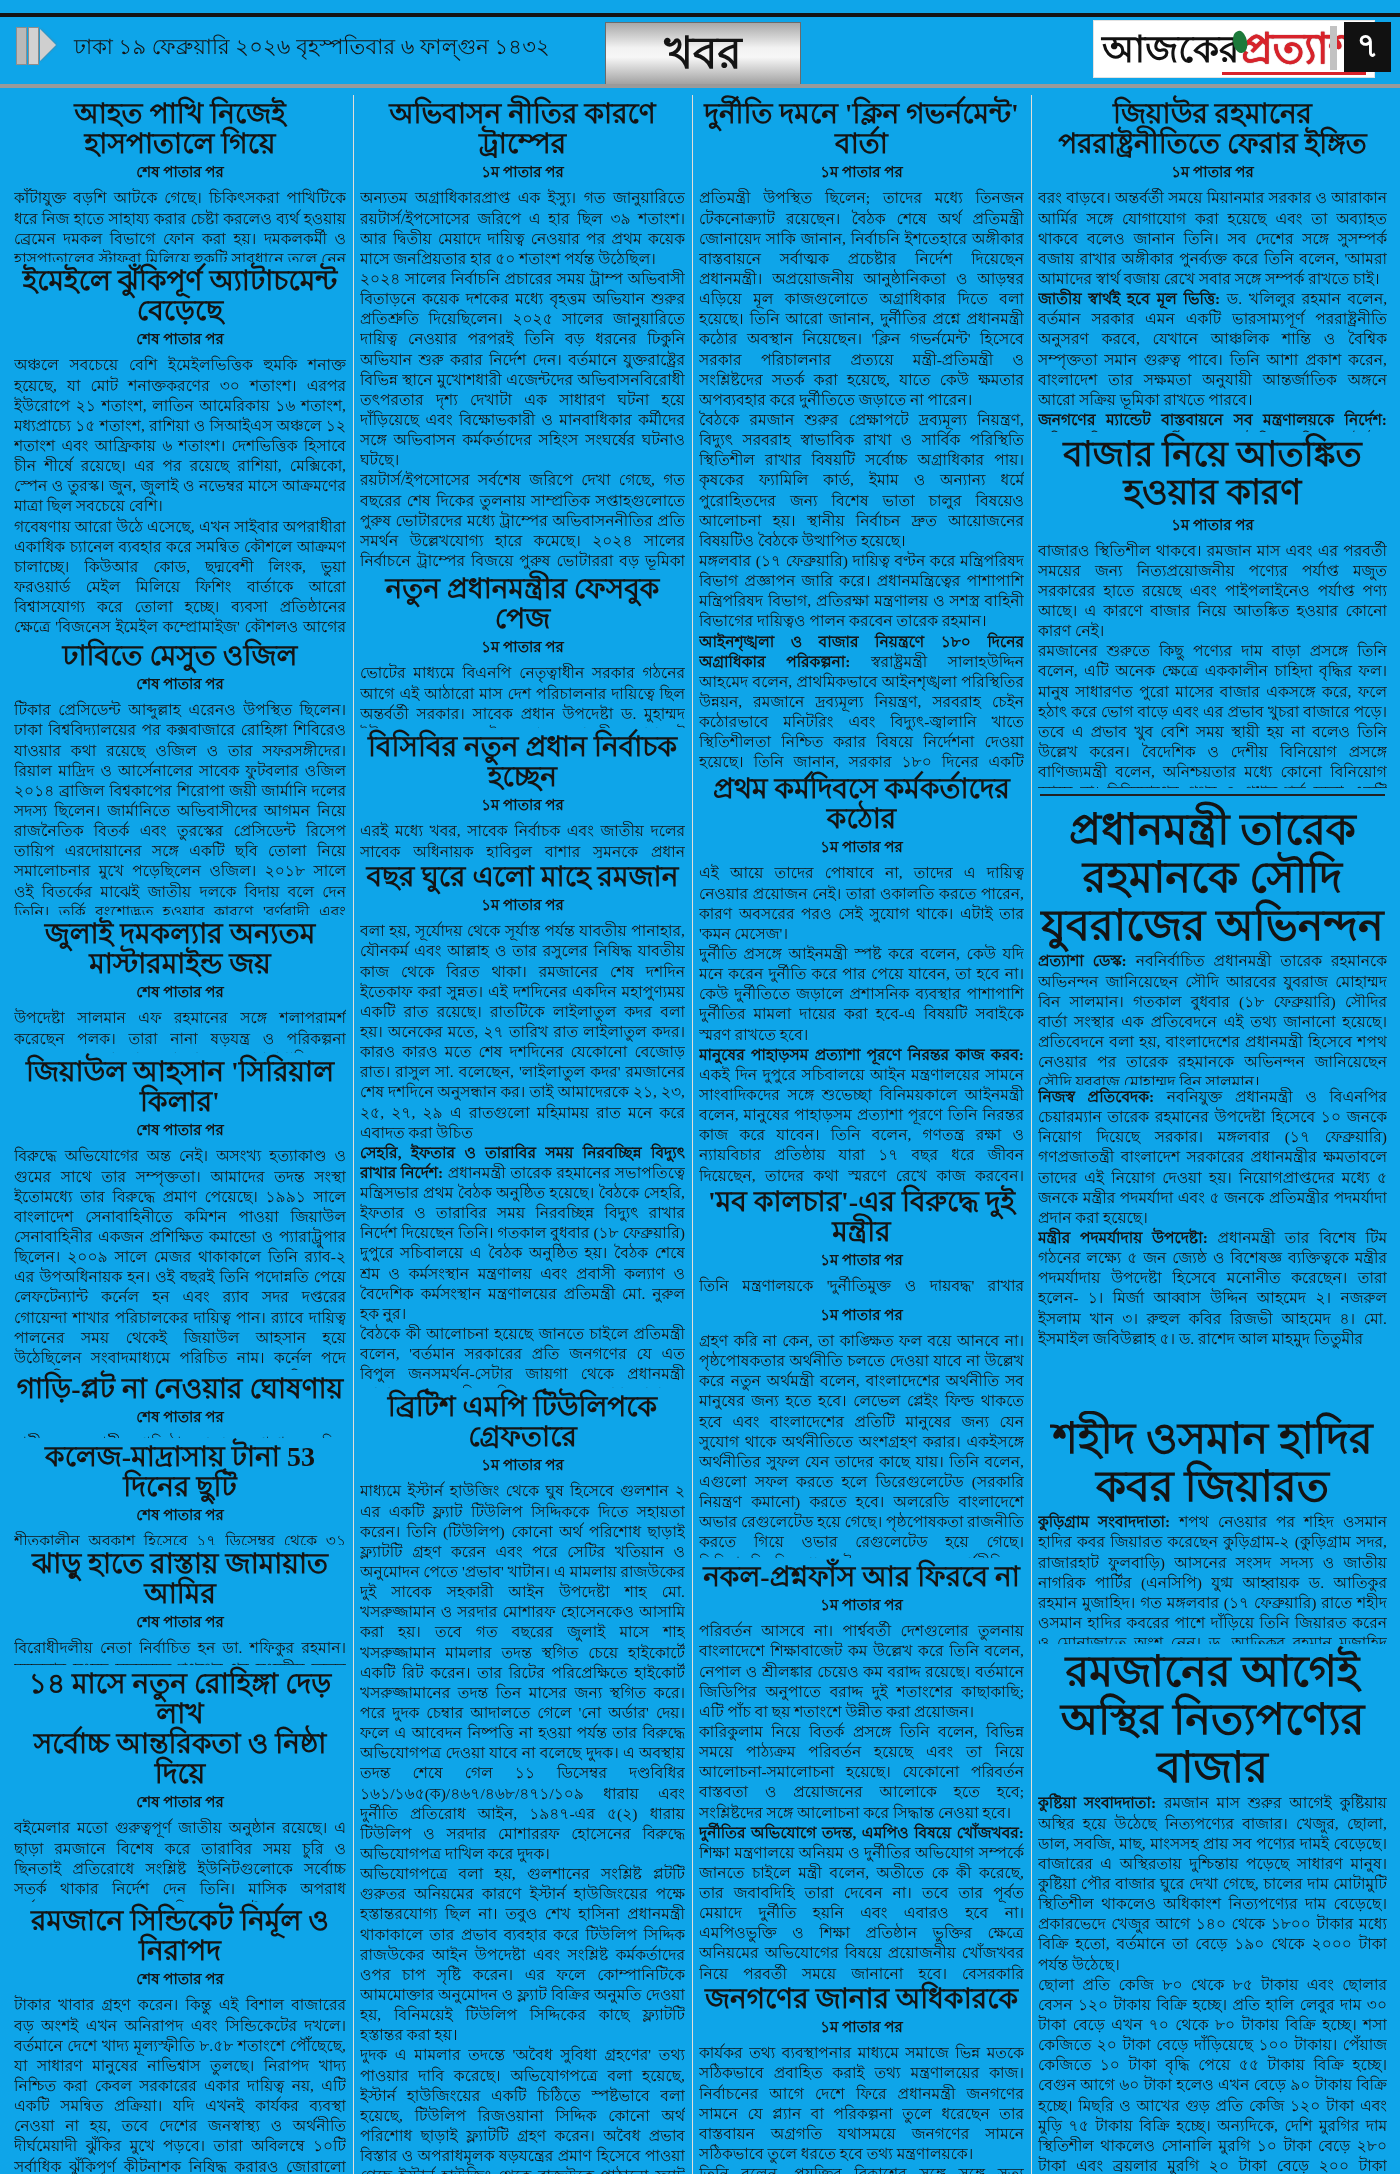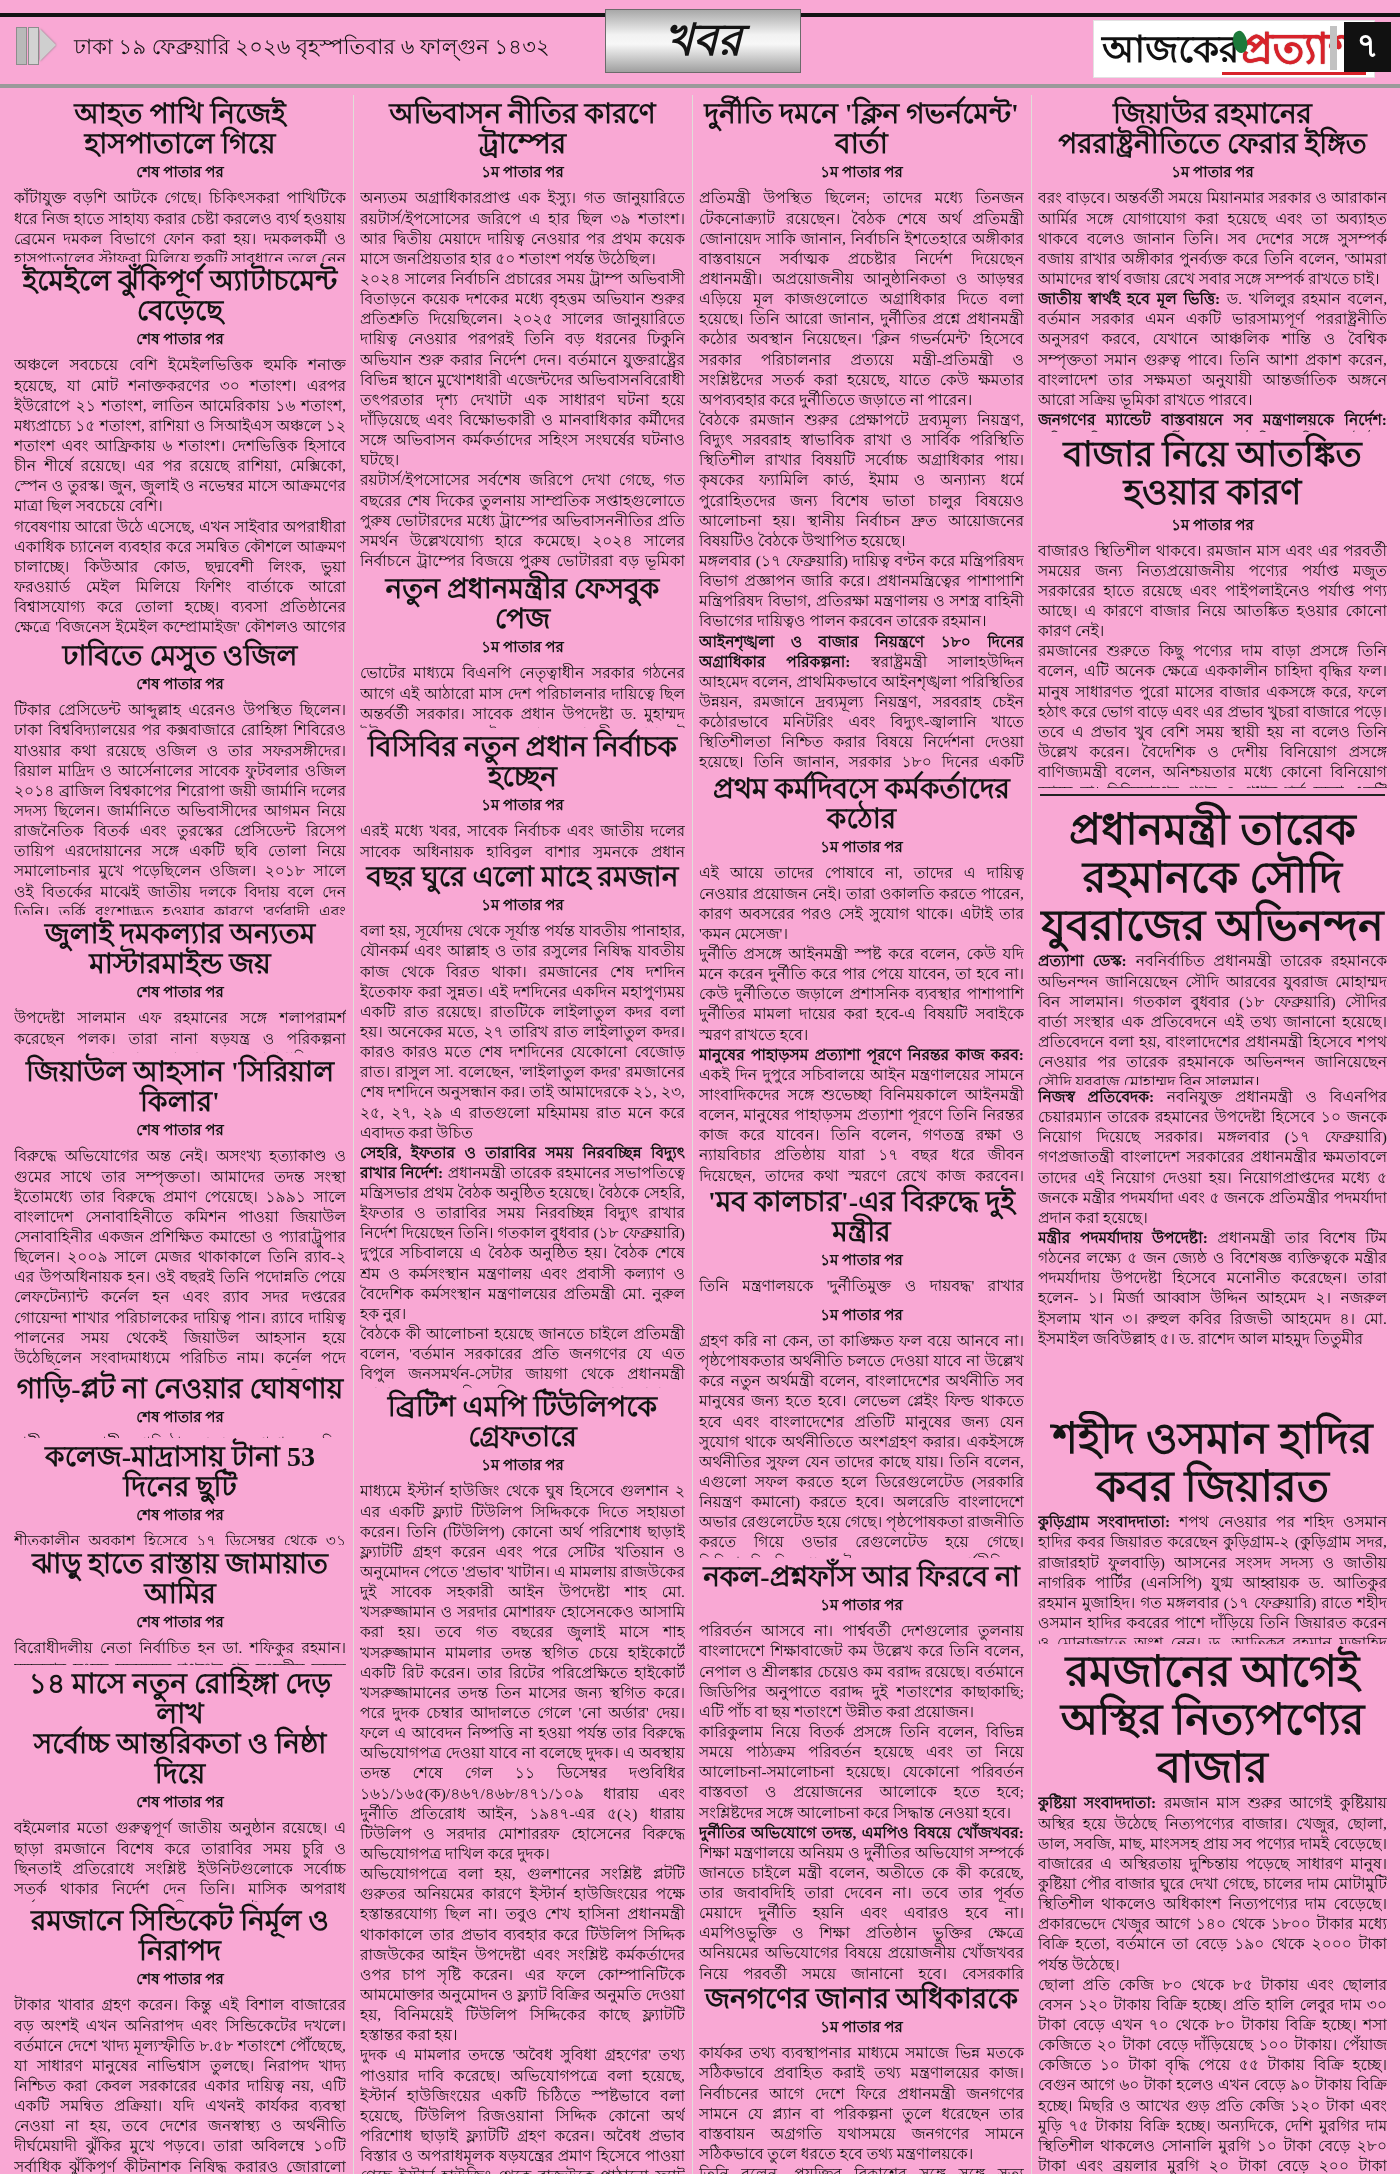--- a/index.html
+++ b/index.html
@@ -1,31 +1,31 @@
 <!DOCTYPE html>
 <html><head>
 <meta charset="utf-8">
 <style>
   html,body{margin:0;padding:0;background:#e8e8e8;}
-  #page{position:relative;width:1400px;height:2174px;background:#f9a8d4;overflow:hidden;
+  #page{position:relative;width:1400px;height:2174px;background:#0ea5e9;overflow:hidden;
         font-family:"Liberation Serif","DejaVu Serif",serif;color:#141414;margin:0 auto;}
   
   .rule-top{position:absolute;top:13px;left:0;width:1400px;height:4px;background:#141414;}
   .rule-sub{position:absolute;top:84px;left:0;width:1400px;height:4px;background:#9a9a9a;}
   .date-line{position:absolute;top:31px;left:74px;font-size:21px;letter-spacing:.2px;white-space:nowrap;}
   .arrow-icon{position:absolute;top:25px;left:16px;width:48px;height:40px;}
   .arrow-icon .bar{position:absolute;top:2px;width:9px;height:36px;background:#b9b9b9;border:1px solid #8d8d8d;}
   .arrow-icon .bar.b2{left:12px;background:#d2d2d2;}
   .arrow-icon .tri{position:absolute;left:24px;top:4px;width:0;height:0;border-left:16px solid #cfcfcf;
         border-top:16px solid transparent;border-bottom:16px solid transparent;
         filter:drop-shadow(0 0 1px #777);}
-  .khobor-box{position:absolute;left:605px;top:9px;width:194px;height:62px;
+  .khobor-box{position:absolute;left:605px;top:22px;width:194px;height:62px;
         background:linear-gradient(180deg,#a8a8a8,#f2f2f2 40%,#f7f7f7 55%,#9f9f9f);
         border:1px solid #6b6b6b;display:flex;align-items:center;justify-content:center;
-        font-size:44px;font-weight:bold;line-height:1;font-style:italic;}
+        font-size:44px;font-weight:bold;line-height:1;}
   .masthead{position:absolute;top:20px;left:1093px;height:56px;background:#fff;border:1px solid #e2e2e2;
         display:flex;align-items:center;padding:0 8px;white-space:nowrap;}
   .masthead .black{font-size:37px;font-weight:bold;color:#111;line-height:1;}
   .masthead .red{font-size:42px;font-weight:bold;color:#d8222a;line-height:1;margin-left:2px;
         text-shadow:0 0 1px #8e1418;}
   .masthead .leaf{display:inline-block;width:14px;height:22px;background:#1c7a3a;
         border-radius:60% 40% 55% 45%;margin:0 -8px 14px -6px;transform:rotate(-18deg);}
   .masthead .tagline{position:absolute;right:8px;bottom:2px;height:3px;left:128px;background:#d8222a;}
   .vbar{position:absolute;top:26px;left:1330px;width:7px;height:44px;background:#c2c2c2;}
   .page-box{position:absolute;top:22px;left:1344px;width:47px;height:50px;background:#111;color:#fff;

